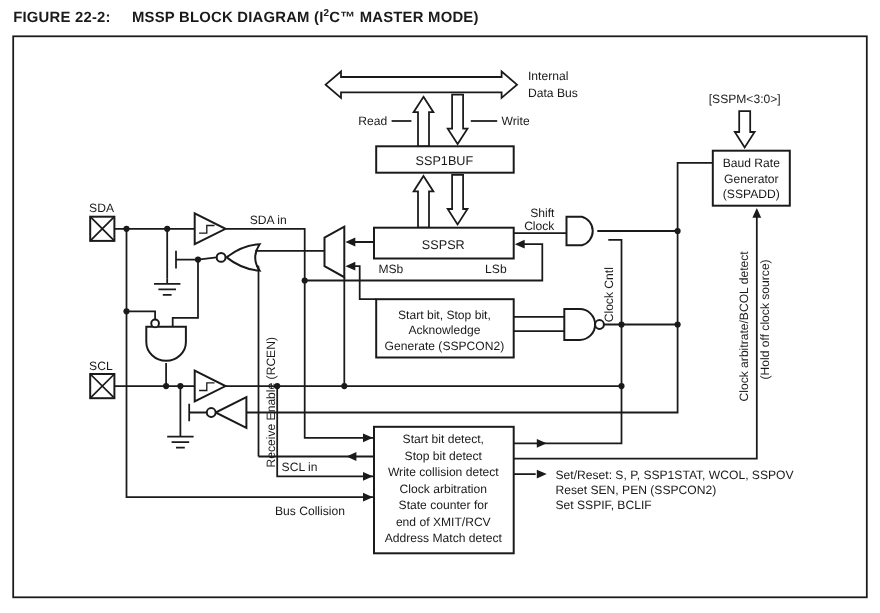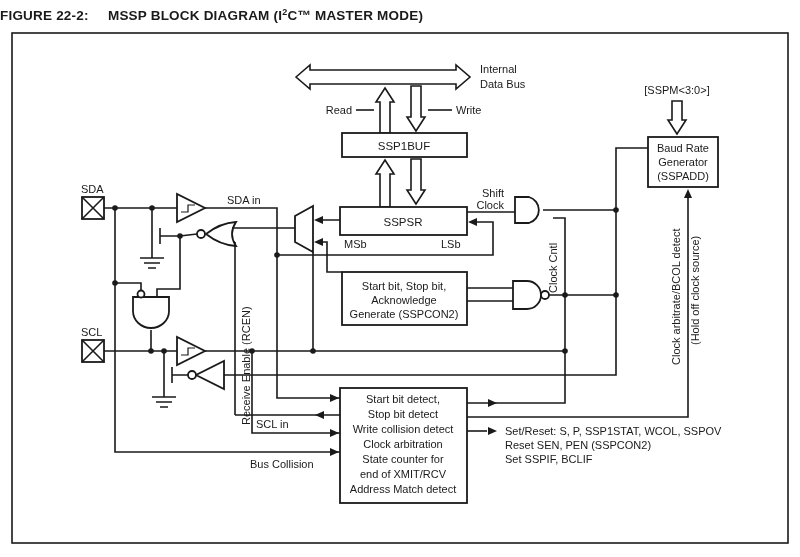--- a/index.html
+++ b/index.html
@@ -1,18 +1,18 @@
 <!DOCTYPE html>
 <html><head>
 <meta charset="utf-8">
 <style>
   html,body{margin:0;padding:0;background:#ffffff;}
   .page{position:relative;width:800px;height:557px;background:#ffffff;overflow:hidden;
         font-family:"Liberation Sans", sans-serif;color:#1a1a1a;}
-  .hdr{position:absolute;top:6px;left:0;width:780px;font-size:13.5px;font-weight:bold;
+  .hdr{position:absolute;top:6px;left:12px;width:780px;font-size:13.5px;font-weight:bold;
        letter-spacing:.2px;white-space:nowrap;}
   .hdr .flabel{display:inline-block;width:104px;}
   .hdr sup{font-size:9px;}
   svg{position:absolute;left:0;top:0;}
   svg text{font-family:"Liberation Sans", sans-serif;font-size:11px;fill:#1a1a1a;}
   .wire{stroke:#1a1a1a;stroke-width:1.6;fill:none;}
   .box{stroke:#1a1a1a;stroke-width:1.8;fill:#ffffff;}
   .gate{stroke:#1a1a1a;stroke-width:1.8;fill:#ffffff;}
   .dot{fill:#1a1a1a;stroke:none;}
   .ah{fill:#1a1a1a;stroke:none;}

